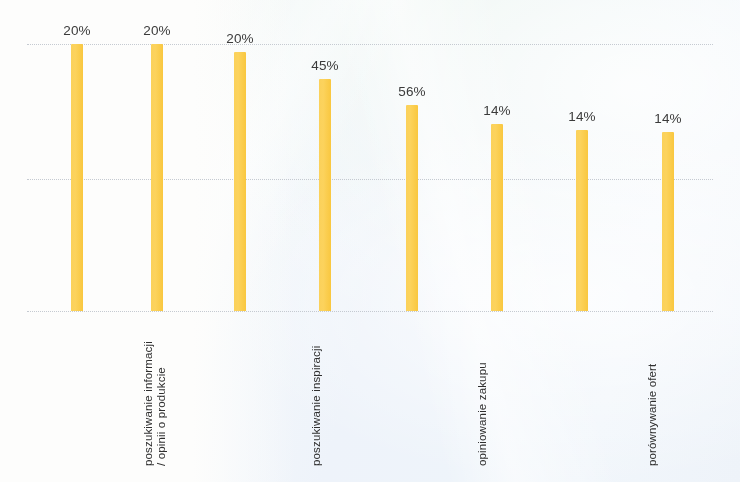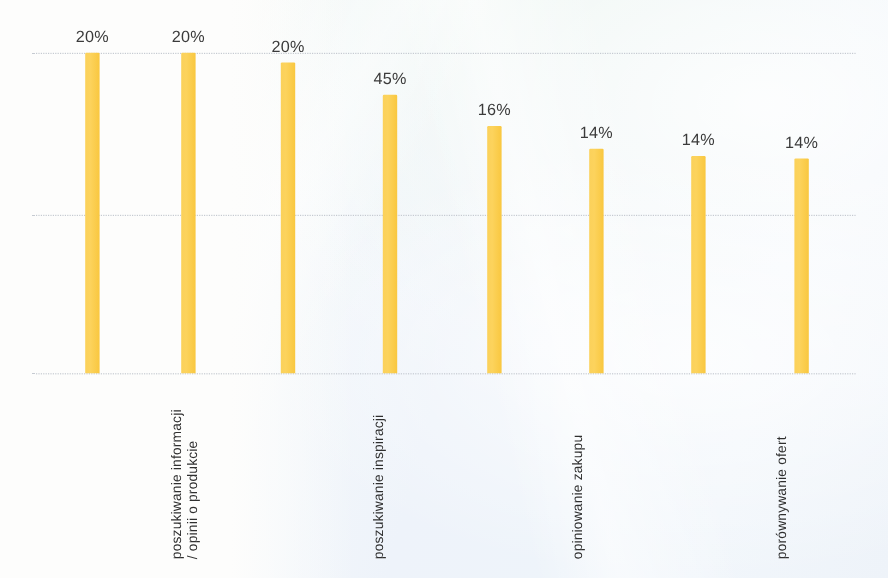--- a/index.html
+++ b/index.html
@@ -151,21 +151,21 @@
         <div class="bar-value" style="top: 31px;">20%</div>
         <div class="bar" style="top: 52px; height: 259px;"></div>
         <div class="cat-label" style="left: 236px; top: 466px;"><span class="line1">opiniowanie zakupu</span></div>
       </div>
       <div class="bar-group" style="left: 325px;">
         <div class="bar-value" style="top: 58px;">45%</div>
         <div class="bar" style="top: 79px; height: 232px;"></div>
         <div class="cat-label" style="left: 321px; top: 466px;"><span class="line1">porównywanie ofert</span></div>
       </div>
       <div class="bar-group" style="left: 412px;">
-        <div class="bar-value" style="top: 84px;">16%</div>
+        <div class="bar-value" style="top: 84px;">56%</div>
         <div class="bar" style="top: 105px; height: 206px;"></div>
       </div>
       <div class="bar-group" style="left: 497px;">
         <div class="bar-value" style="top: 103px;">14%</div>
         <div class="bar" style="top: 124px; height: 187px;"></div>
       </div>
       <div class="bar-group" style="left: 582px;">
         <div class="bar-value" style="top: 109px;">14%</div>
         <div class="bar" style="top: 130px; height: 181px;"></div>
       </div>

